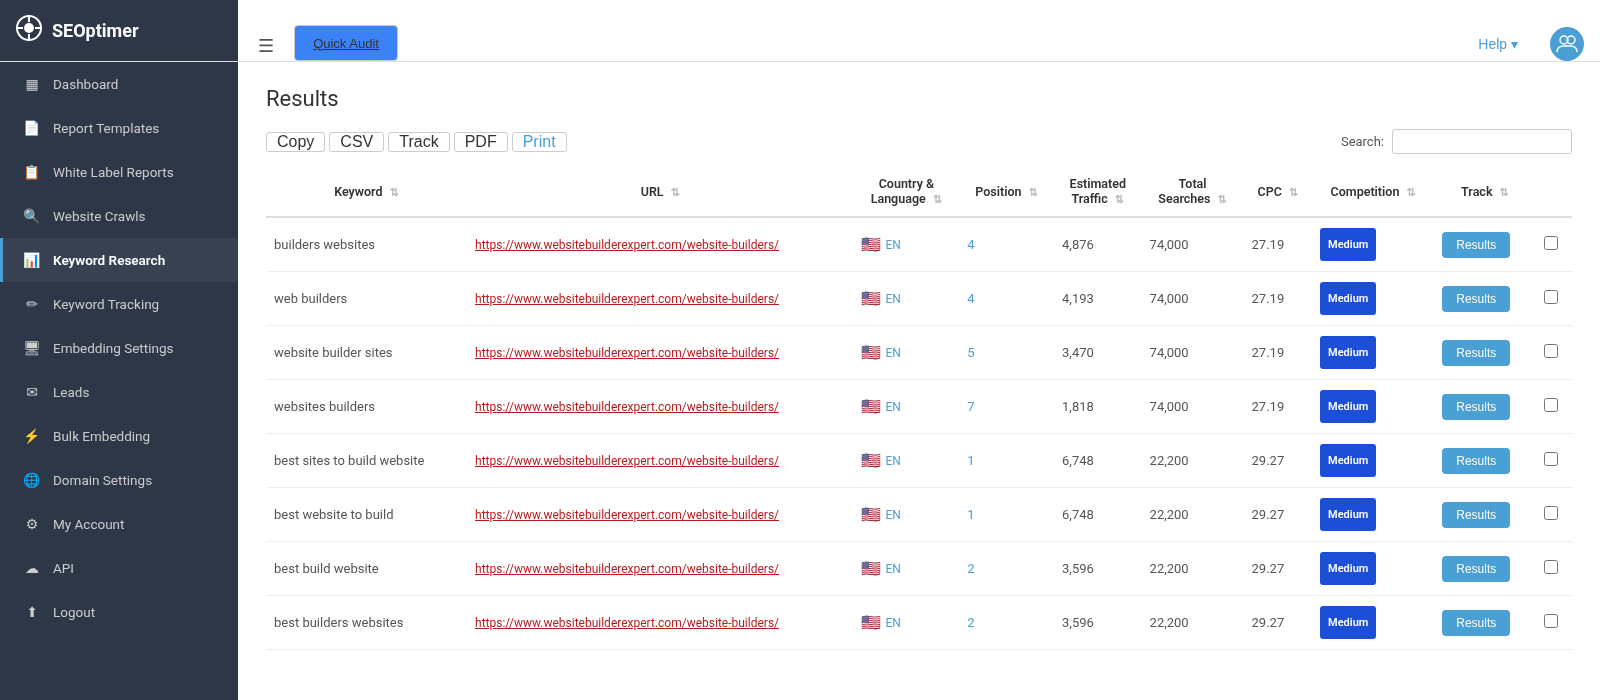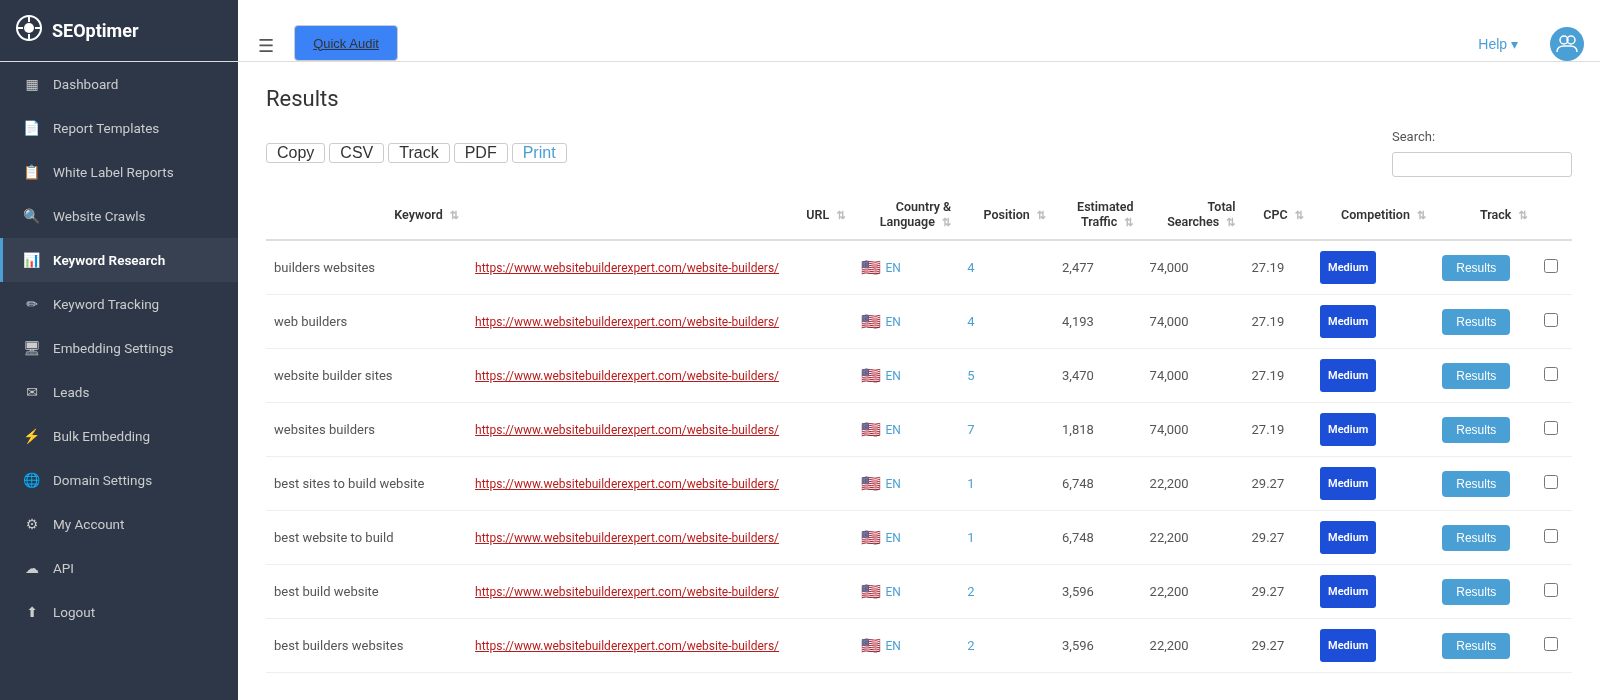--- a/index.html
+++ b/index.html
@@ -51,29 +51,29 @@
     .results-title { font-size: 22px; font-weight: 400; color: #333; margin-bottom: 18px; }
 
     
     .export-row { display: flex; align-items: center; justify-content: space-between; margin-bottom: 12px; }
     .export-btns { display: flex; gap: 4px; }
     .export-btn {
       padding: 0 10px; border: 1px solid #ccc; background: #fff; border-radius: 3px;
       cursor: pointer; font-size: 16px; color: #333;
     }
     .export-btn.print { color: #4a9fd4; text-align: right; }
-    .search-row { display: flex; align-items: flex-start; gap: 8px; flex-direction: column; }
+    .search-row { display: flex; align-items: center; gap: 8px; }
     .search-label { font-size: 13px; color: #555; }
     .search-input { border: 1px solid #ccc; border-radius: 3px; padding: 4px 8px; font-size: 13px; width: 180px; outline: none; }
 
     
     table { width: 100%; border-collapse: collapse; font-size: 13px; }
     thead tr { border-bottom: 2px solid #ddd; }
     th {
-      text-align: right; padding: 10px 8px; font-weight: 600; color: #333;
+      text-align: center; padding: 10px 8px; font-weight: 600; color: #333;
       white-space: nowrap; font-size: 12.5px; position: relative;
     }
     th .sort-icon { color: #bbb; font-size: 11px; margin-left: 4px; }
     td { padding: 10px 8px; color: #555; border-bottom: 1px solid #eee; vertical-align: middle; }
 
     .url-link { color: #b91c1c; font-size: 12px; word-break: break-all; }
     .position-num { color: #4a9fd4; }
 
     .medium-badge {
       background: #1d4ed8; color: #fff; font-size: 11px; font-weight: 600;
@@ -212,21 +212,21 @@
       <tr>
             <td>builders websites</td>
             <td><a class="url-link" href="#">https://www.websitebuilderexpert.com/website-builders/</a></td>
             <td>
               <div class="flag-lang">
                 <span class="flag">🇺🇸</span>
                 <span class="lang-text">EN</span>
               </div>
             </td>
             <td><span class="position-num">4</span></td>
-            <td>2,477</td>
+            <td>4,876</td>
             <td>74,000</td>
             <td>27.19</td>
             <td><span class="medium-badge">Medium</span></td>
             <td><button class="results-btn">Results</button></td>
             <td><input type="checkbox" class="track-checkbox" style=""></td>
           </tr>
           <tr>
             <td>web builders</td>
             <td><a class="url-link" href="#">https://www.websitebuilderexpert.com/website-builders/</a></td>
             <td>

